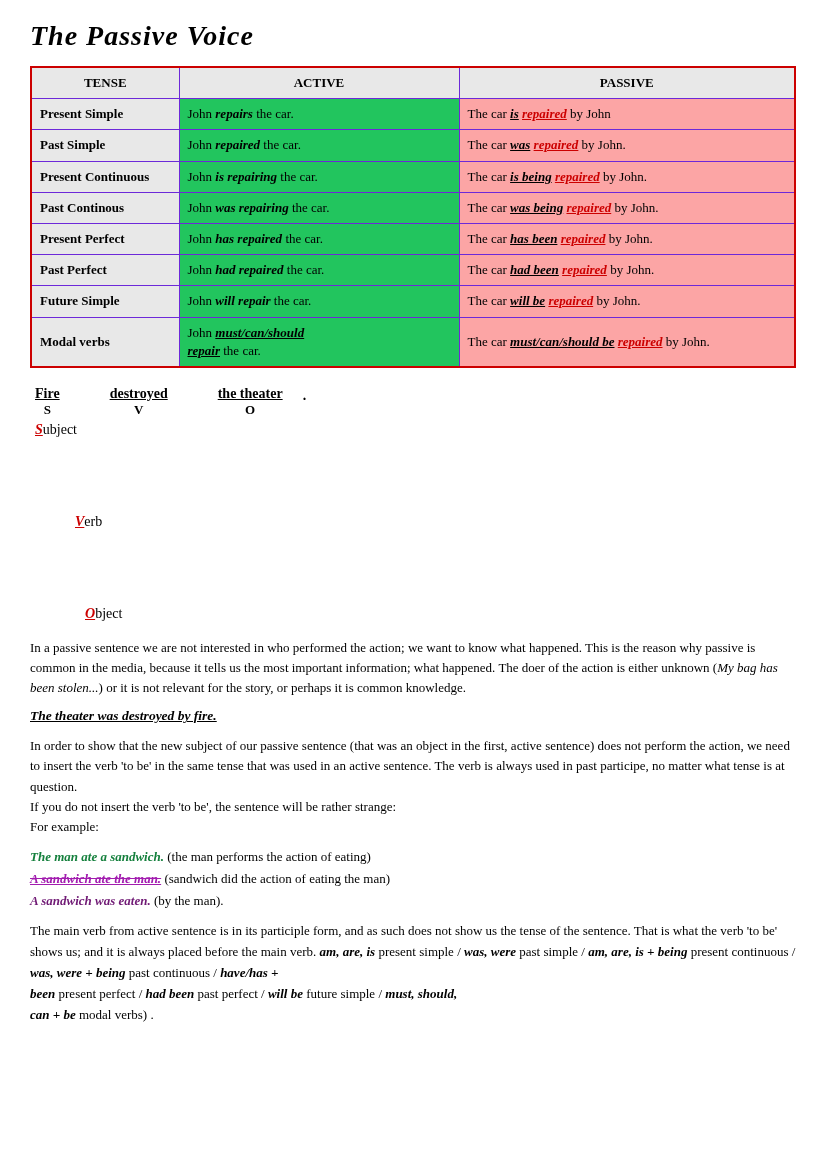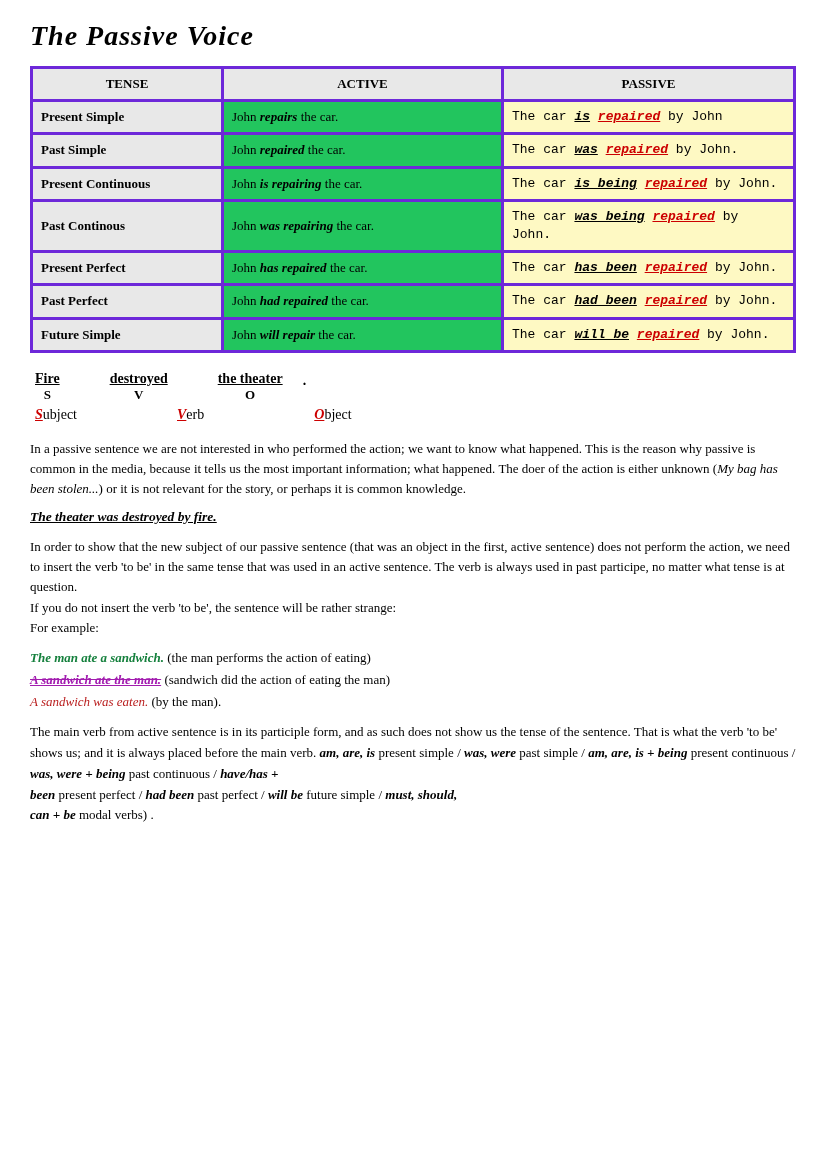--- a/index.html
+++ b/index.html
@@ -21,42 +21,41 @@
       letter-spacing: 1px;
     }
     
     .grammar-table {
       width: 100%;
       border-collapse: collapse;
       border: 2px solid #cc0000;
       margin-bottom: 18px;
     }
     .grammar-table th, .grammar-table td {
-      border: 3px solid #6d28d9;
+      border: 1px solid #6d28d9;
       padding: 6px 8px;
       vertical-align: middle;
       line-height: 1.4;
     }
     .grammar-table th {
       background: #e8e8e8;
       font-weight: bold;
       font-size: 13px;
     }
     .grammar-table td:first-child {
       background: #e8e8e8;
       font-weight: bold;
-      width: 191px;
+      width: 148px;
     }
     .grammar-table td:nth-child(2) {
       width: 280px;
       background: #22c55e;
     }
     .grammar-table td:nth-child(3) {
-      background: #fef9c3;
-      font-family: Liberation Mono, monospace;
+      background: #fca5a5;
     }
     .italic { font-style: italic; }
     .underline { text-decoration: underline; }
     .bold-italic { font-weight: bold; font-style: italic; }
     .red-bold-italic-underline { color: #cc0000; font-weight: bold; font-style: italic; text-decoration: underline; }
 
     
     .svo-section {
       margin-bottom: 10px;
       margin-left: 5px;
@@ -75,23 +74,24 @@
       text-decoration: underline;
       font-size: 14px;
     }
     .svo-word .letter {
       font-weight: bold;
       font-size: 13px;
       text-align: center;
     }
     .svo-labels {
       display: flex;
-      gap: 60px;
+      gap: 76px;
       margin-top: 4px;
       margin-bottom: 16px;
+      flex-direction: column;
     }
     .svo-label-item {
       font-size: 14px;
     }
     .svo-label-item .first-letter {
       color: #cc0000;
       font-weight: bold;
       font-style: italic;
       text-decoration: underline;
     }
@@ -169,20 +169,25 @@
       <td>John <span class="bold-italic">had repaired</span> the car.</td>
       <td>The car <span class="bold-italic underline">had been</span> <span class="red-bold-italic-underline">repaired</span> by John.</td>
     </tr>
 
     <tr>
       <td>Future Simple</td>
       <td>John <span class="bold-italic">will repair</span> the car.</td>
       <td>The car <span class="bold-italic underline">will be</span> <span class="red-bold-italic-underline">repaired</span> by John.</td>
     </tr>
 
+    <tr>
+      <td>Modal verbs</td>
+      <td>John <span class="bold-italic underline">must/can/should<br>repair</span> the car.</td>
+      <td>The car <span class="bold-italic underline">must/can/should be</span> <span class="red-bold-italic-underline">repaired</span> by John.</td>
+    </tr>
   </tbody>
 </table>
 
 <div class="svo-section">
   <div class="svo-line">
     <div class="svo-word">
       <div class="word">Fire</div>
       <div class="letter">S</div>
     </div>
     <div class="svo-word" style="margin-left:30px;">
@@ -225,20 +230,20 @@
 <div class="body-text" style="margin-top:2px;">
   <div class="example-sentence">
     <span style="color:#15803d;font-weight:bold;font-style:italic;">The man ate a sandwich.</span>
     <span> (the man performs the action of eating)</span>
   </div>
   <div class="example-sentence">
     <span style="color:#a21caf;font-weight:bold;font-style:italic;text-decoration:line-through underline;">A sandwich ate the man.</span>
     <span> (sandwich did the action of eating the man)</span>
   </div>
   <div class="example-sentence">
-    <span style="color:#b91c1c;font-weight:normal;font-style:italic;">A sandwich was eaten.</span>
+    <span style="color:#701a75;font-weight:bold;font-style:italic;">A sandwich was eaten.</span>
     <span> (by the man).</span>
   </div>
 </div>
 
 <div class="bottom-section" style="margin-top:10px;">
   <span>The main verb from active sentence is in its participle form, and as such does not show us the tense of the sentence. That is what the verb 'to be' shows us; and it is always placed before the main verb. </span><span class="bold-italic">am, are, is</span><span> present simple /</span><span class="bold-italic"> was, were</span><span> past simple / </span><span class="bold-italic">am,</span><span> </span><span class="bold-italic">are,</span><span> </span><span class="bold-italic">is</span><span> </span><span class="bold-italic">+ being</span><span> present continuous / </span><span class="bold-italic">was, were</span><span> </span><span class="bold-italic">+ being</span><span> past continuous / </span><span class="bold-italic">have/has +</span><br><span class="bold-italic">been</span><span> present perfect / </span><span class="bold-italic">had been</span><span> past perfect / </span><span class="bold-italic">will be</span><span> future simple / </span><span class="bold-italic">must, should,</span><br><span class="bold-italic">can + be</span><span> modal verbs) .</span>
 </div>
 
 </body></html>

